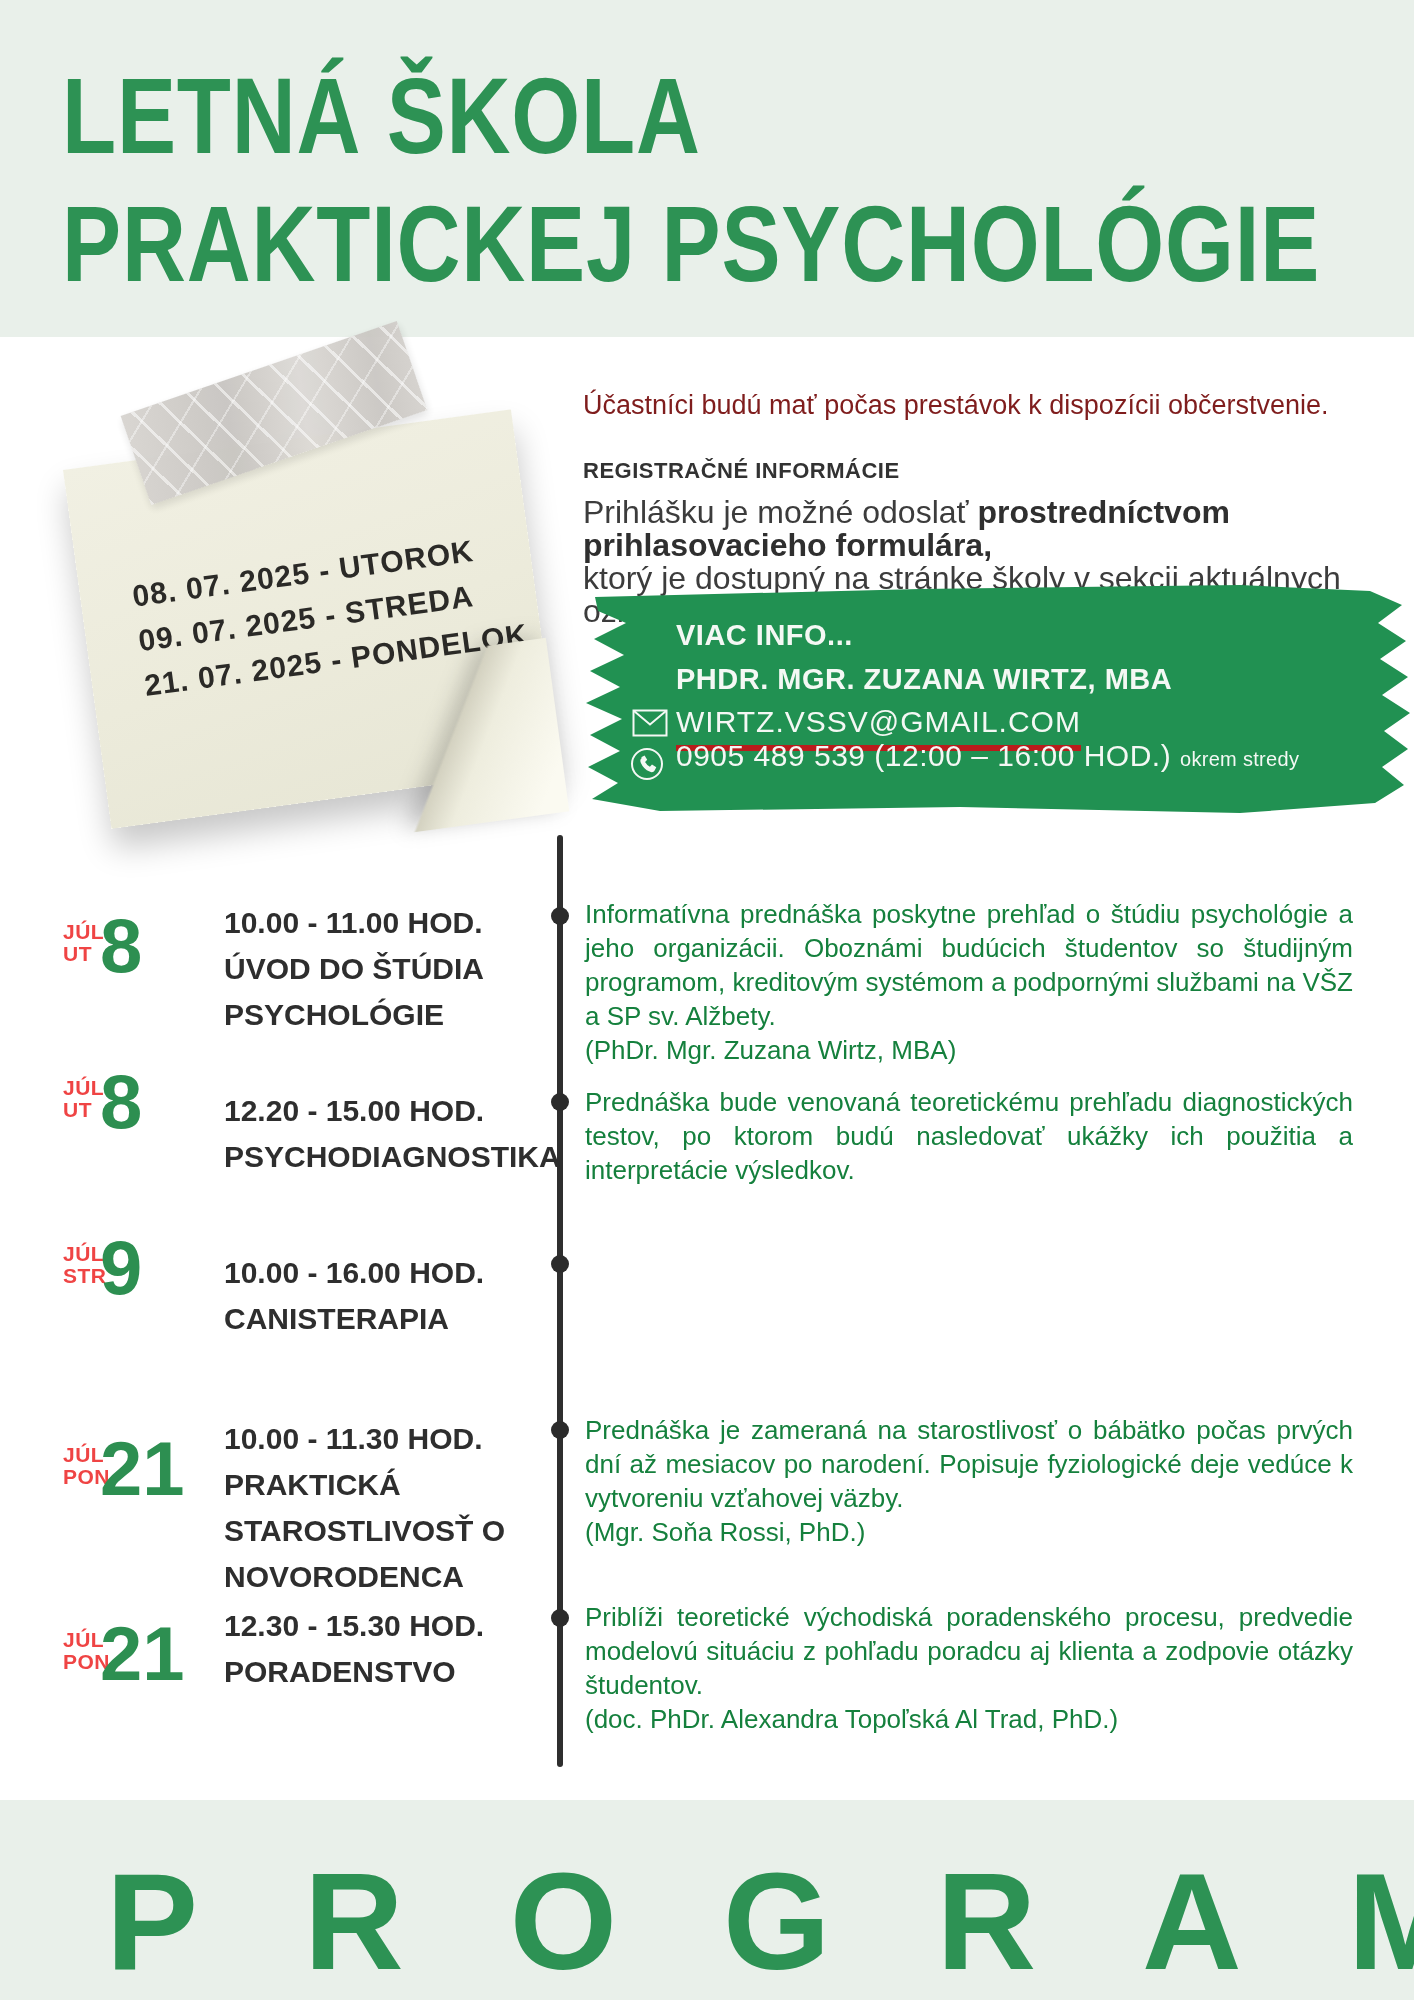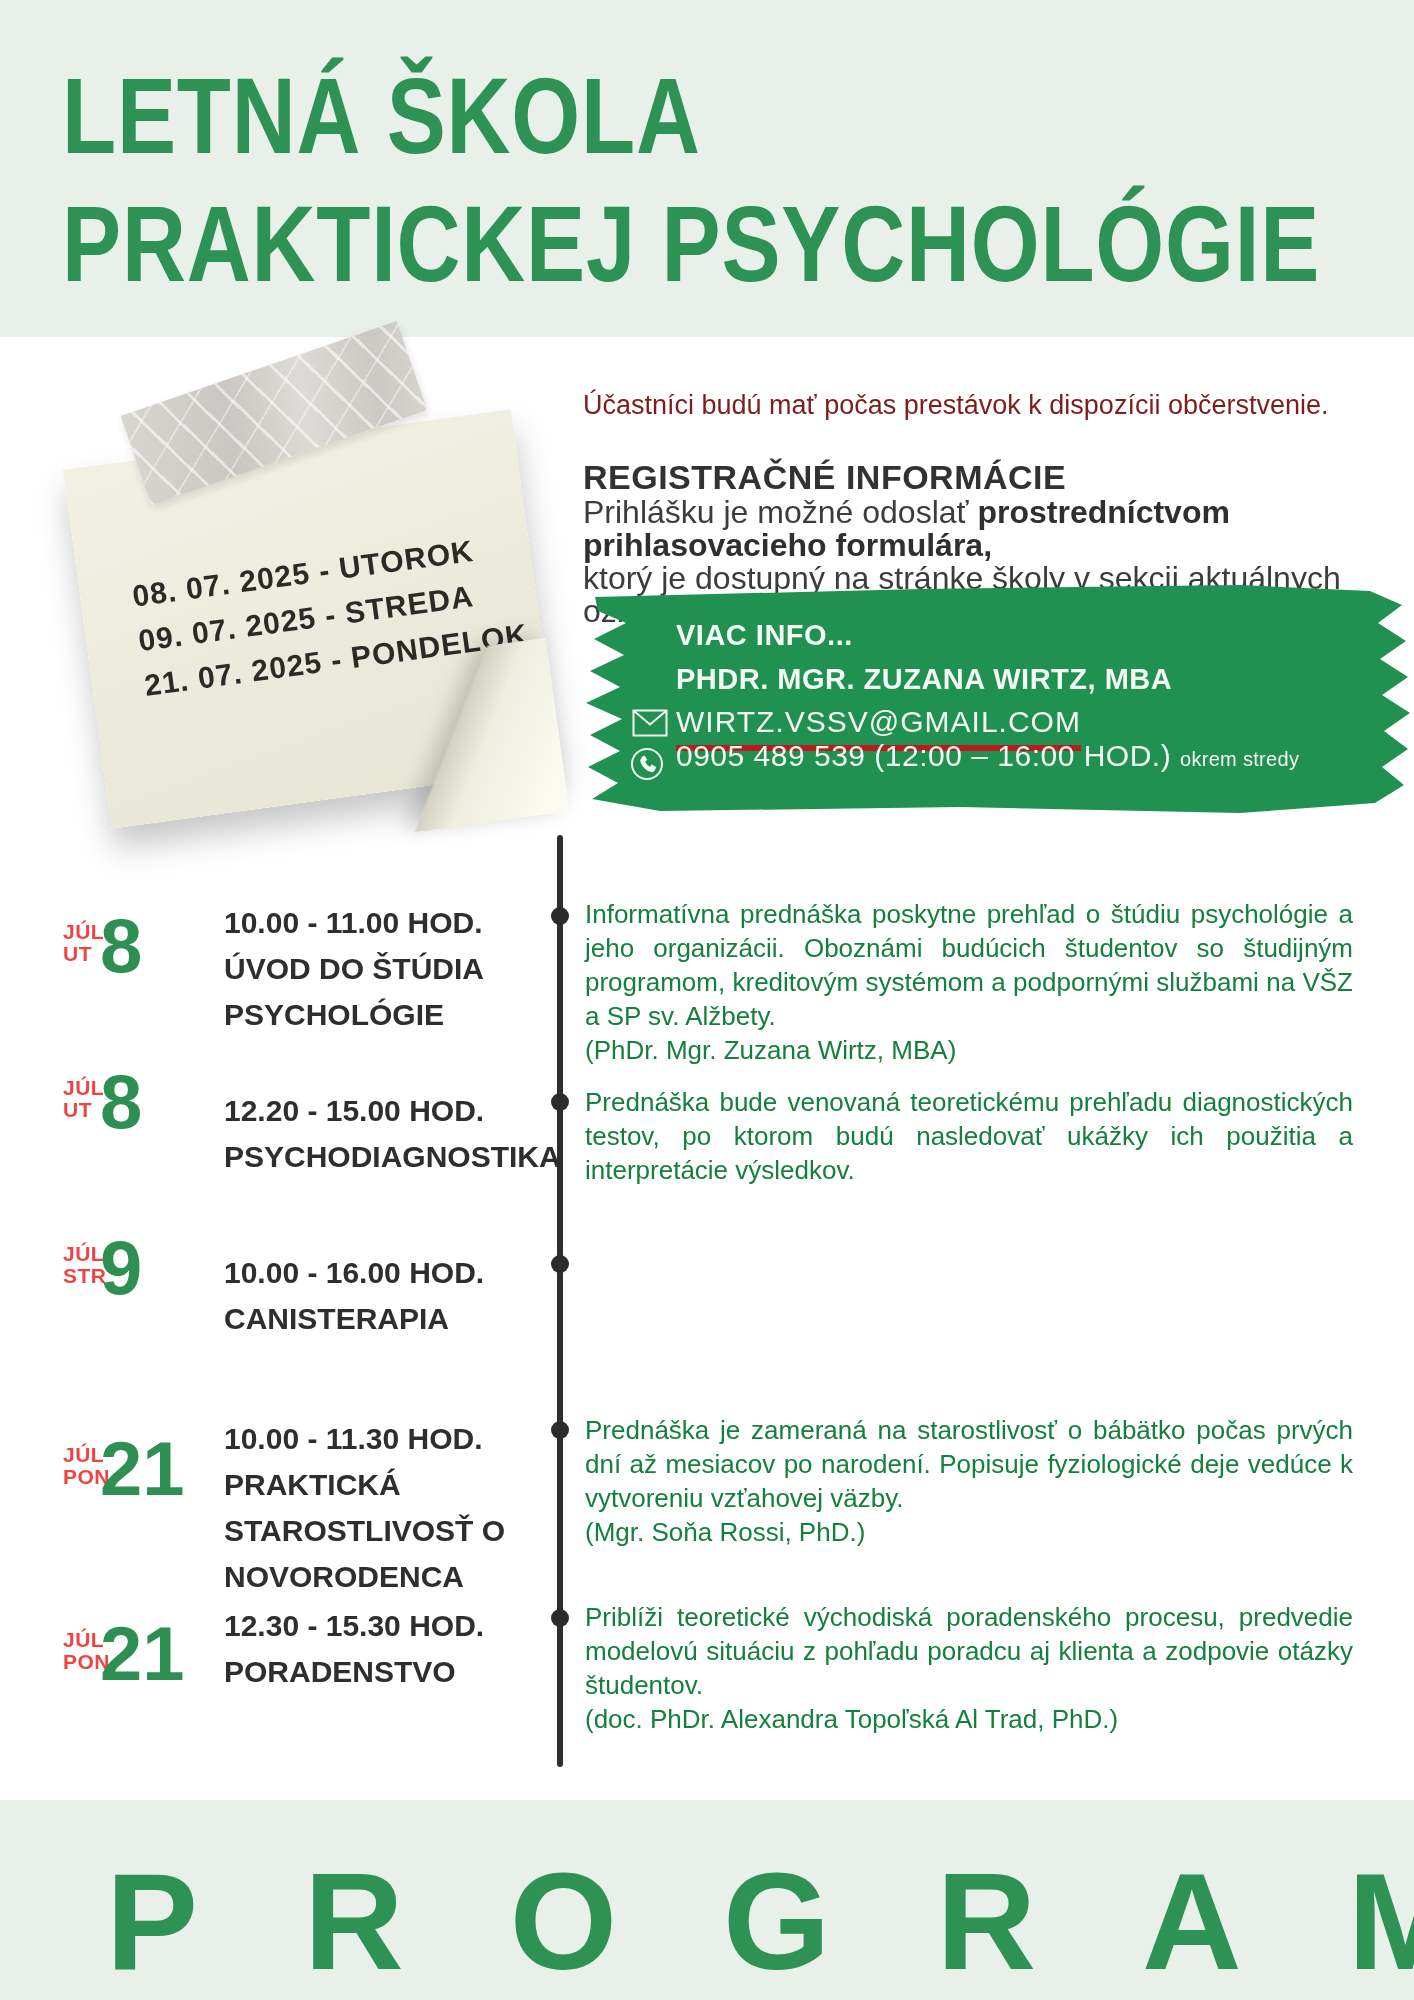--- a/index.html
+++ b/index.html
@@ -44,21 +44,21 @@
     opacity:0.95;transform:rotate(-19deg);
     box-shadow:0 4px 10px rgba(0,0,0,0.12);
   }
   
   .intro{
     position:absolute;left:583px;top:390px;width:800px;
     font-size:27px;color:#7f1d1d;
   }
   .reg-heading{
     position:absolute;left:583px;top:458px;
-    font-size:34px;font-weight:bold;color:#323232;letter-spacing:0.5px;
+    font-size:22px;font-weight:bold;color:#323232;letter-spacing:0.5px;
   }
   .reg-body{
     position:absolute;left:583px;top:496px;width:820px;
     font-size:32px;line-height:33px;color:#3c3c3c;
   }
   .reg-body b{color:#2f2f2f;}
   
   .banner{position:absolute;left:540px;top:575px;width:874px;height:253px;}
   .banner svg.brush{position:absolute;left:0;top:0;}
   .banner .content{position:absolute;left:0;top:0;width:100%;height:100%;color:#f4f8f4;}

